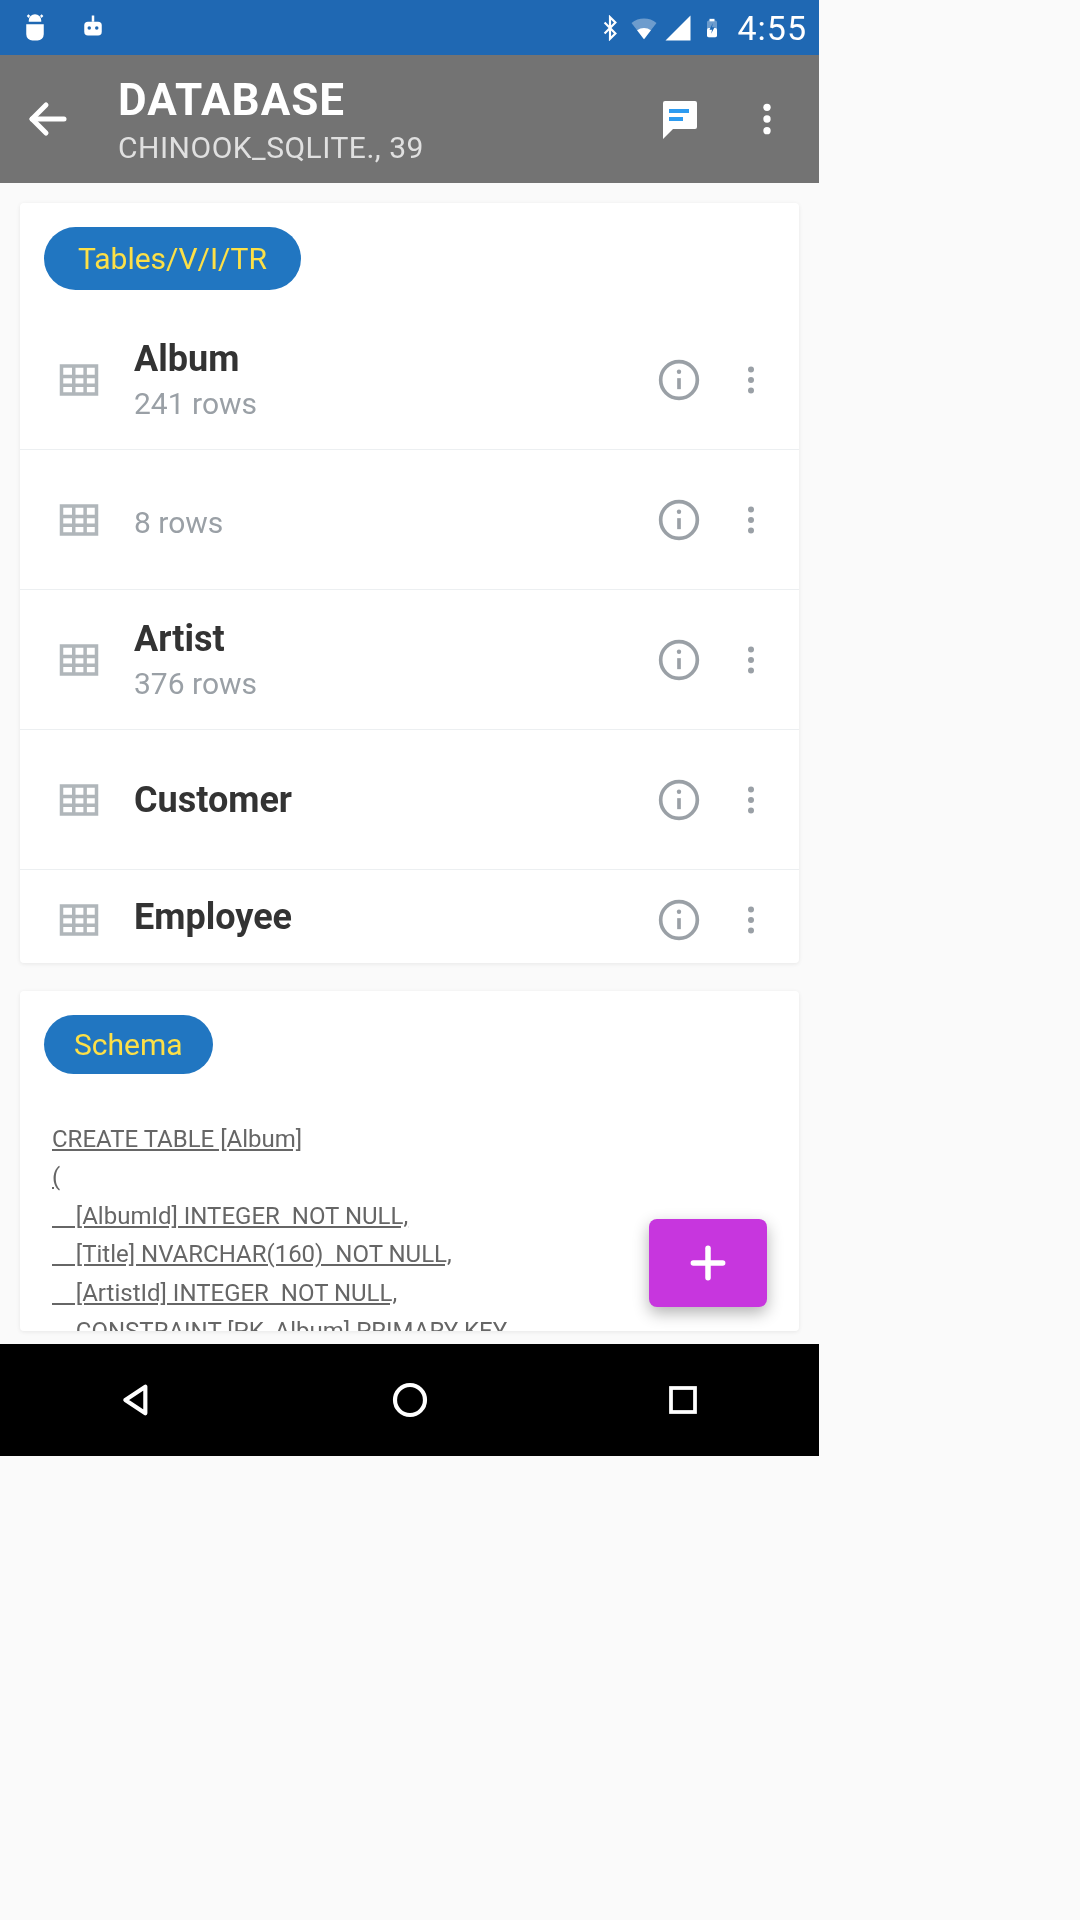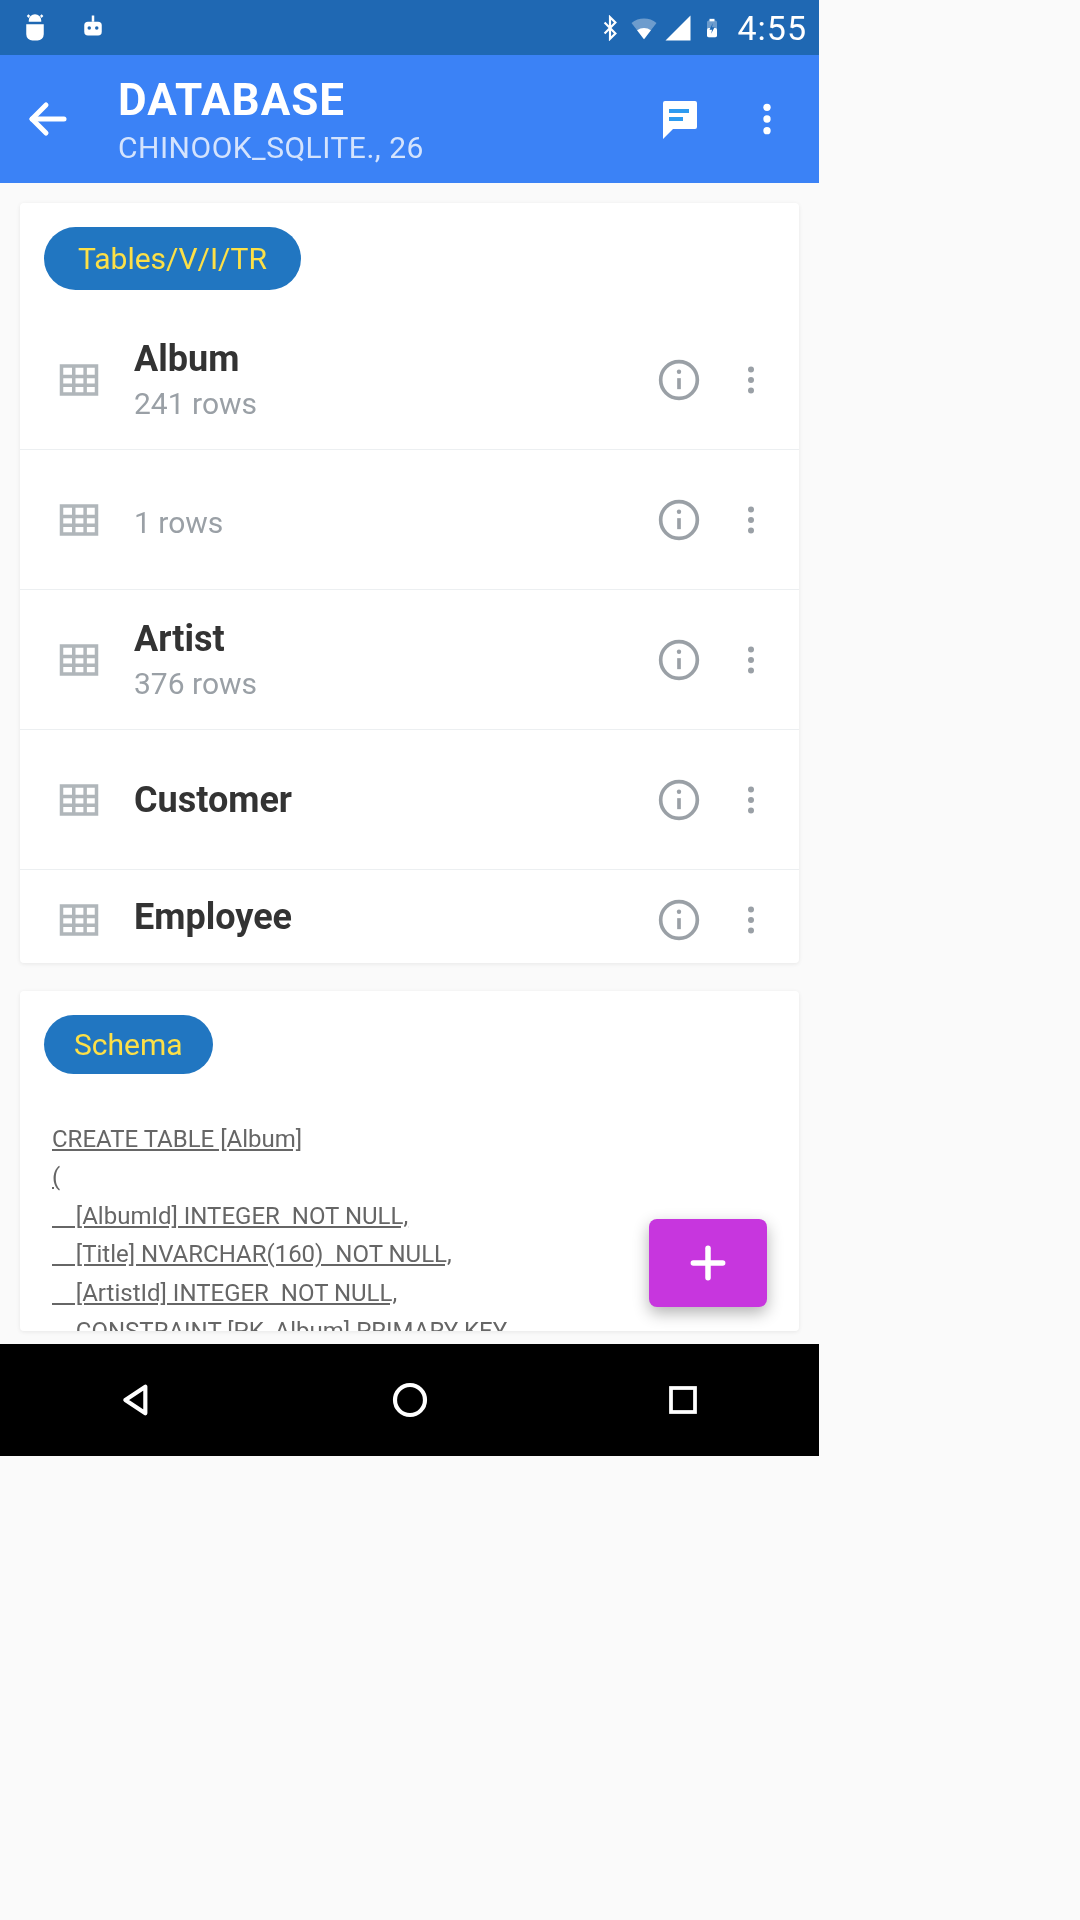--- a/index.html
+++ b/index.html
@@ -16,21 +16,21 @@
     color: #fff;
   }
   .status-left { display: flex; gap: 28px; align-items: center; }
   .status-right { display: flex; gap: 4px; align-items: center; }
   .status-clock { font-size: 34px; font-weight: 400; letter-spacing: 1px; margin-left: 6px; }
   .status-ico { width: 30px; height: 30px; display:inline-flex; align-items:center; justify-content:center; }
 
   
   .app-bar {
     height: 128px;
-    background: #3b82f6;
+    background: #737373;
     display: flex;
     align-items: center;
     padding: 0 8px;
     color: #fff;
   }
   .app-bar .back { width: 80px; display:flex; justify-content:center; }
   .app-bar .titles { flex: 1; padding-left: 30px; }
   .app-title { font-size: 44px; font-weight: 700; letter-spacing: 1px; }
   .app-subtitle { font-size: 30px; color: rgba(255,255,255,0.78); margin-top: 4px; letter-spacing: 0.5px;}
   .app-bar .action { width: 88px; display:flex; justify-content:center; align-items:center; }
@@ -161,21 +161,21 @@
 
 <div class="app-bar">
   <div class="back">
     <svg viewBox="0 0 24 24" width="48" height="48" fill="none" stroke="#fff" stroke-width="2.5" stroke-linecap="round" stroke-linejoin="round">
         <line x1="20" y1="12" x2="4" y2="12"></line>
         <polyline points="11 5 4 12 11 19"></polyline>
       </svg>
   </div>
   <div class="titles">
     <div class="app-title">DATABASE</div>
-    <div class="app-subtitle">CHINOOK_SQLITE., 26</div>
+    <div class="app-subtitle">CHINOOK_SQLITE., 39</div>
   </div>
   <div class="action">
     <svg viewBox="0 0 24 24" width="48" height="48" fill="#fff">
         <path d="M4 3h16a1 1 0 011 1v12a1 1 0 01-1 1H9l-5 5V4a1 1 0 011-1z"></path>
         <rect x="7" y="7" width="10" height="2" fill="#2d9bf0"></rect>
         <rect x="7" y="11" width="7" height="2" fill="#2d9bf0"></rect>
       </svg>
   </div>
   <div class="action">
     <svg viewBox="0 0 24 24" width="40" height="40" fill="#fff">
@@ -228,21 +228,21 @@
         <span class="table-icon">
           <svg viewBox="0 0 24 24" width="42" height="42" fill="none" stroke="#b0b6ba" stroke-width="2">
               <rect x="2" y="4" width="20" height="16"></rect>
               <line x1="2" y1="10" x2="22" y2="10"></line>
               <line x1="2" y1="15" x2="22" y2="15"></line>
               <line x1="9" y1="4" x2="9" y2="20"></line>
               <line x1="15.5" y1="4" x2="15.5" y2="20"></line>
             </svg>
         </span>
         <div class="table-texts">
-          <div class="table-sub">1 rows</div>
+          <div class="table-sub">8 rows</div>
         </div>
         <span class="row-action">
           <svg viewBox="0 0 24 24" width="44" height="44" fill="none" stroke="#9aa0a6" stroke-width="2">
               <circle cx="12" cy="12" r="10"></circle>
               <line x1="12" y1="11" x2="12" y2="17"></line>
               <circle cx="12" cy="7.5" r="1.2" fill="#9aa0a6" stroke="none"></circle>
             </svg>
         </span>
         <span class="row-action">
           <svg viewBox="0 0 24 24" width="36" height="36" fill="#9aa0a6">

